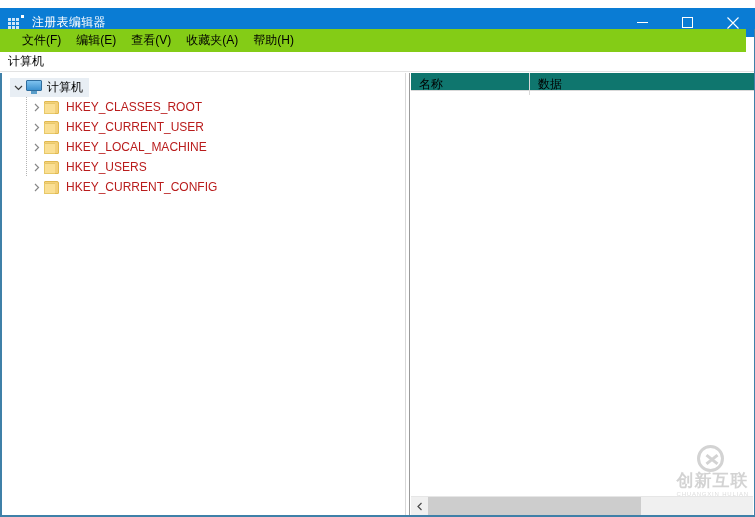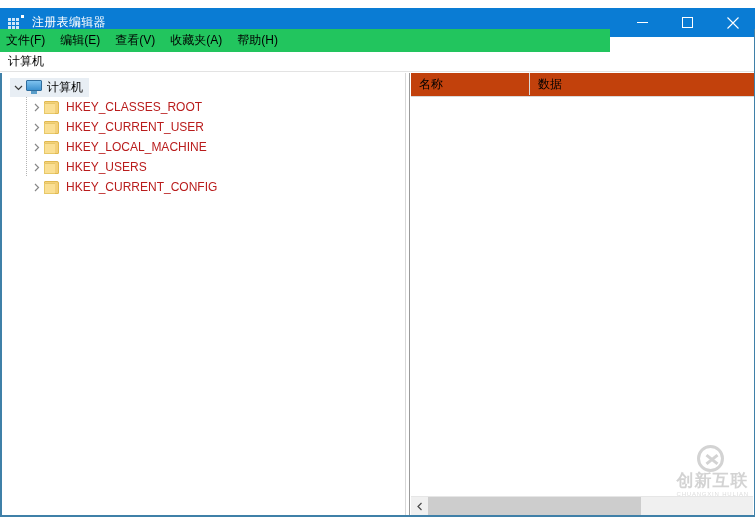--- a/index.html
+++ b/index.html
@@ -77,26 +77,26 @@
     align-items: center;
     justify-content: center;
     color: #ffffff;
   }
   .win-btn svg { display: block; }
 
   
   .menubar {
     position: absolute;
     left: 0; top: 29px;
-    width: 610px;
+    width: 746px;
     height: 23px;
-    background: #22c55e;
-    display: flex;
-    align-items: center;
-    padding-left: 0;
+    background: #84cc16;
+    display: flex;
+    align-items: center;
+    padding-left: 16px;
     box-sizing: border-box;
   }
   .menu-item {
     font-size: 12px;
     color: #000000;
     padding: 2px 9px 2px 6px;
     white-space: nowrap;
   }
 
   
@@ -269,23 +269,23 @@
     width: 1px;
     height: 20px;
     background-image: linear-gradient(#a6a6a6 1px, transparent 1px);
     background-size: 1px 2px;
     opacity: .85;
   }
 
   
   .col-head {
     display: flex;
-    height: 24px;
+    height: 18px;
     border-bottom: 1px solid #d9d9d9;
-    background: #c2410c;
+    background: #0f766e;
     box-sizing: border-box;
   }
   .col {
     font-size: 12px;
     color: #000;
     display: flex;
     align-items: center;
     padding-left: 8px;
     box-sizing: border-box;
     border-right: 1px solid #d9d9d9;

